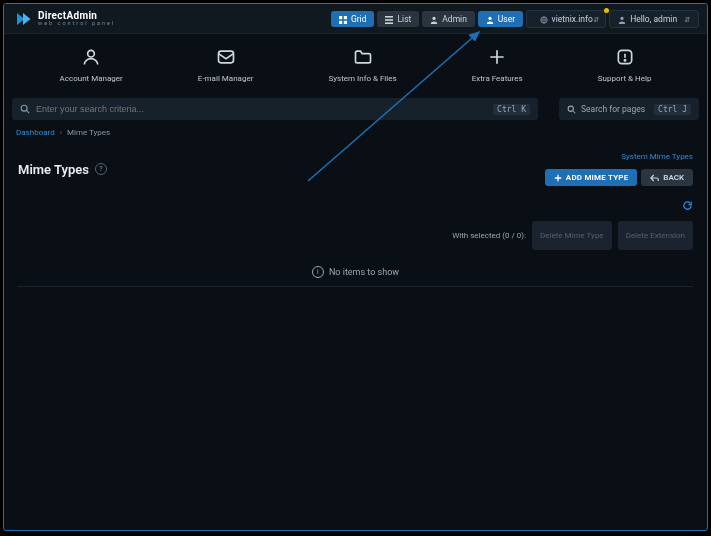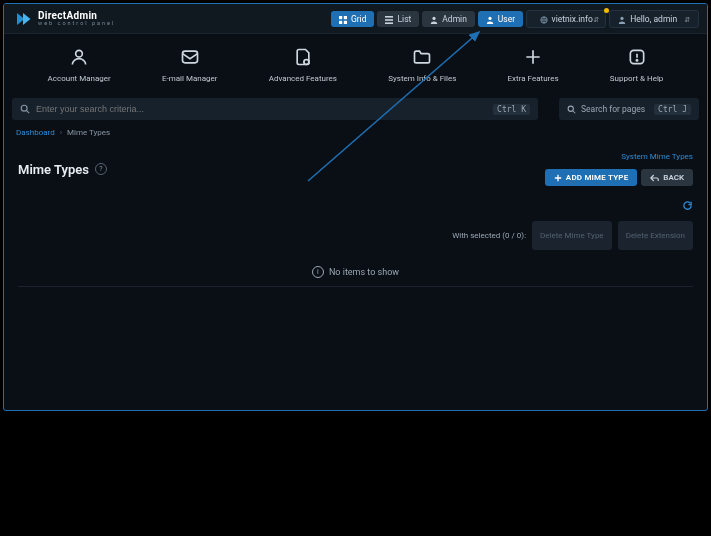--- a/index.html
+++ b/index.html
@@ -10,21 +10,21 @@
   height: 536px;
   overflow: hidden;
   font-size: 10px;
   color: #c0c8d0;
   position: relative;
 }
 .outer {
   border: 1px solid #1e6fb4;
   border-radius: 3px;
   width: 705px;
-  height: 408px;
+  height: 528px;
   margin: 3px;
   background: #0a0f15;
   overflow: hidden;
   position: relative;
   display: flex;
   flex-direction: column;
 }
 
 
 .header {
@@ -272,30 +272,20 @@
       <span class="nav-label">Account Manager</span>
     </div>
     <div class="nav-item">
       <span class="nav-ico">
           <svg width="20" height="20" viewBox="0 0 24 24" fill="none" stroke="#cfd7df" stroke-width="2">
             <rect x="3" y="5" width="18" height="14" rx="3"></rect>
             <path d="M3 8l9 6 9-6"></path>
           </svg>
         </span>
       <span class="nav-label">E-mail Manager</span>
-    </div>
-    <div class="nav-item">
-      <span class="nav-ico">
-          <svg width="20" height="20" viewBox="0 0 24 24" fill="none" stroke="#cfd7df" stroke-width="2">
-            <path d="M7 3h8l4 4v12a2 2 0 0 1-2 2H7a2 2 0 0 1-2-2V5a2 2 0 0 1 2-2z"></path>
-            <circle cx="16" cy="18" r="3"></circle>
-            <path d="M16 15v1M16 20v1M13.5 16.5l.7.7M18.8 19.8l.7.7M13 18h1M19 18h1M13.5 19.5l.7-.7M18.8 16.2l.7-.7"></path>
-          </svg>
-        </span>
-      <span class="nav-label">Advanced Features</span>
     </div>
     <div class="nav-item">
       <span class="nav-ico">
           <svg width="20" height="20" viewBox="0 0 24 24" fill="none" stroke="#cfd7df" stroke-width="2">
             <path d="M3 7a2 2 0 0 1 2-2h4l2 3h8a2 2 0 0 1 2 2v7a2 2 0 0 1-2 2H5a2 2 0 0 1-2-2V7z"></path>
           </svg>
         </span>
       <span class="nav-label">System Info &amp; Files</span>
     </div>
     <div class="nav-item">

